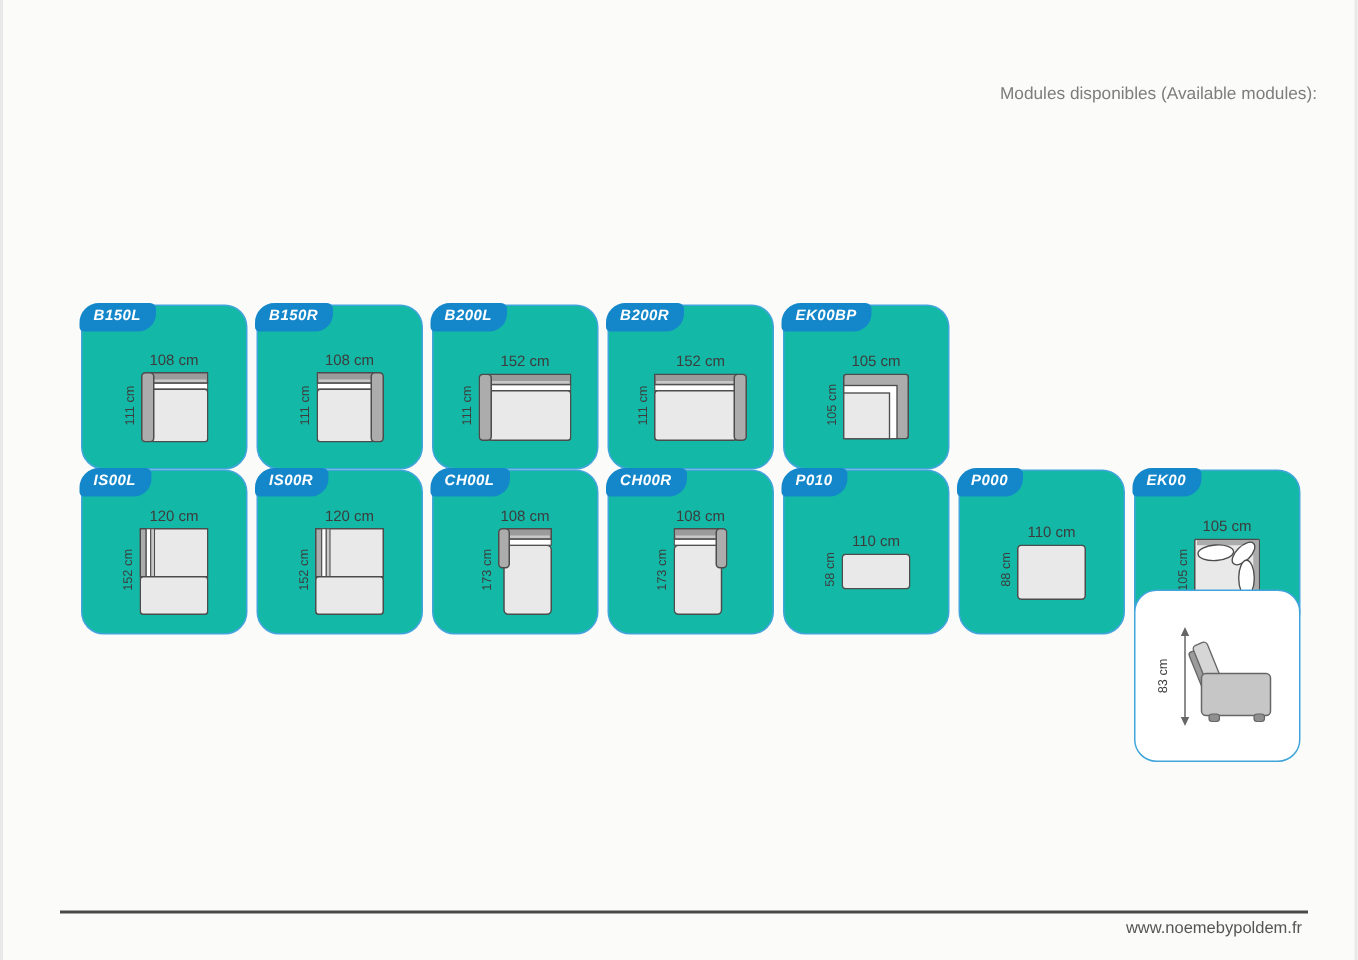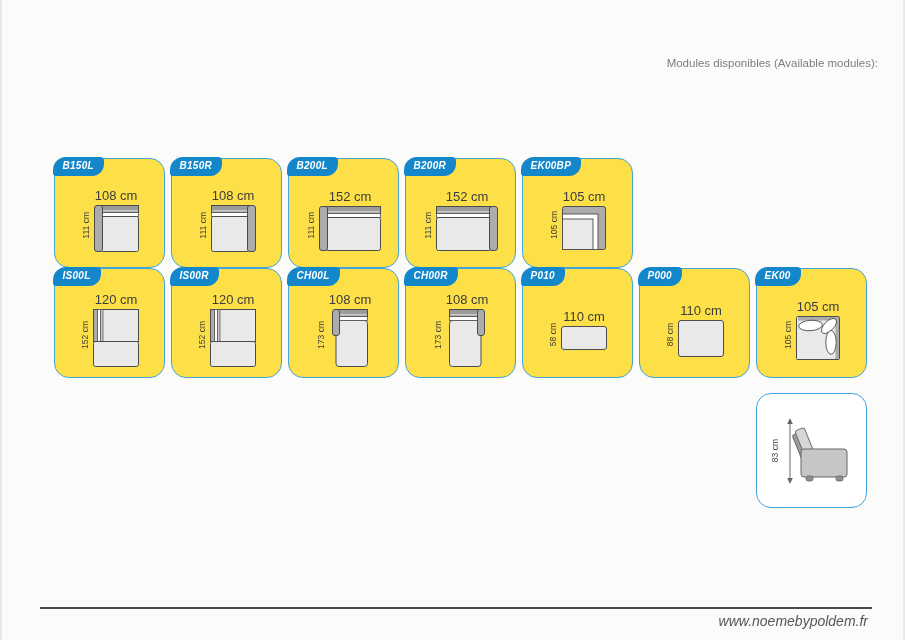--- a/index.html
+++ b/index.html
@@ -2,37 +2,37 @@
 <html style="--card-border: #41A5DC; --tag-bg: #1487CB; --tag-text: #FFFFFF; --dim-text: #3C3C3C; --title-text: #7D7D7D; --footer-line: #4A4A4A; --footer-text: #555555;"><head>
 <meta charset="utf-8">
 <style>
   html,body{margin:0;padding:0;}
   body{background:#e8e8e8;font-family:"Liberation Sans","DejaVu Sans",sans-serif;}
   .page{position:relative;width:901px;height:640px;background:#fbfbf9;margin:0 auto;overflow:hidden;}
   .page-title{position:absolute;top:57px;right:25px;font-size:11.5px;color:var(--title-text,#7d7d7d);}
   .row{position:absolute;left:52px;display:flex;gap:6px;}
   #row1{top:158px;}
   #row2{top:268px;}
-  .card{position:relative;width:111px;height:110px;box-sizing:border-box;background:#fde047;
-        border:1.6px solid var(--card-border,#41a5dc);border-radius:15px;}
+  .card{position:relative;width:111px;height:110px;box-sizing:border-box;background:#14b8a6;
+        border:1.6px solid var(--card-border,#41a5dc);border-radius:15px;margin-top:45px;}
   .tag{position:absolute;top:-1.6px;left:-1.6px;background:var(--tag-bg,#1487cb);color:var(--tag-text,#fff);
        font-style:italic;font-weight:bold;font-size:10px;line-height:1;padding:4px 10px 5px 9px;
        border-radius:13px 4px 12px 3px;letter-spacing:.3px;}
   .fig{position:absolute;inset:0;display:flex;align-items:center;justify-content:center;padding-top:13px;}
   .vdim{font-size:8.5px;color:var(--dim-text,#3c3c3c);writing-mode:vertical-rl;transform:rotate(180deg);
         margin-right:3px;white-space:nowrap;padding-bottom:11px;}
   .figcol{display:flex;flex-direction:column;align-items:center;}
-  .hdim{font-size:13px;color:var(--dim-text,#3c3c3c);margin-bottom:2px;white-space:nowrap;text-align:center;}
+  .hdim{font-size:10px;color:var(--dim-text,#3c3c3c);margin-bottom:2px;white-space:nowrap;text-align:center;}
   .art{line-height:0;}
   .side-card{position:absolute;left:754px;top:393px;width:111px;height:115px;box-sizing:border-box;
              background:#fff;border:1.6px solid var(--card-border,#41a5dc);border-radius:15px;}
   .side-fig{position:absolute;inset:0;display:flex;align-items:center;justify-content:center;}
   .side-fig .vdim{padding-bottom:0;margin-right:1px;}
   .footer-line{position:absolute;left:38px;top:607px;width:832px;height:2px;background:var(--footer-line,#4a4a4a);}
-  .footer-url{position:absolute;right:35px;top:613px;font-size:14px;color:var(--footer-text,#555);cursor:pointer;font-style:italic;}
+  .footer-url{position:absolute;right:35px;top:613px;font-size:11px;color:var(--footer-text,#555);cursor:pointer;}
 </style>
 </head>
 <body>
 
 <div class="page">
   <div class="page-title">Modules disponibles (Available modules):</div>
 
   <div class="row" id="row1">
       <div class="card">
     <div class="tag">B150L</div>

